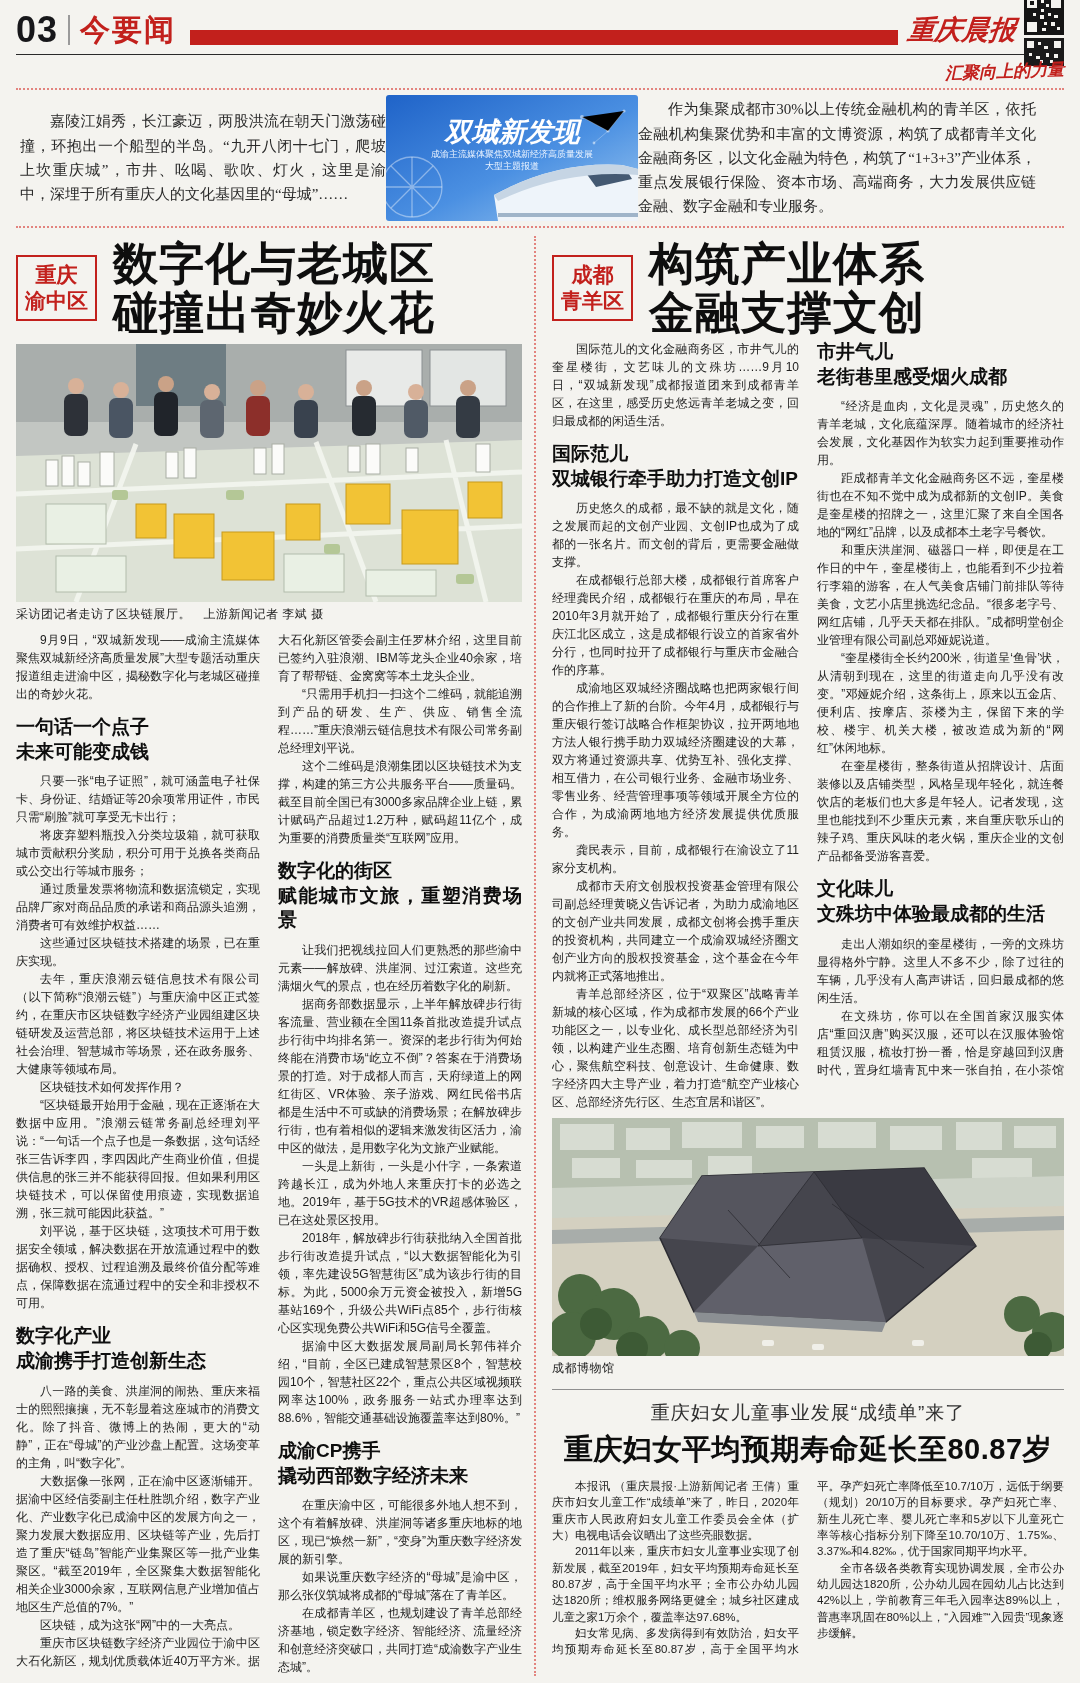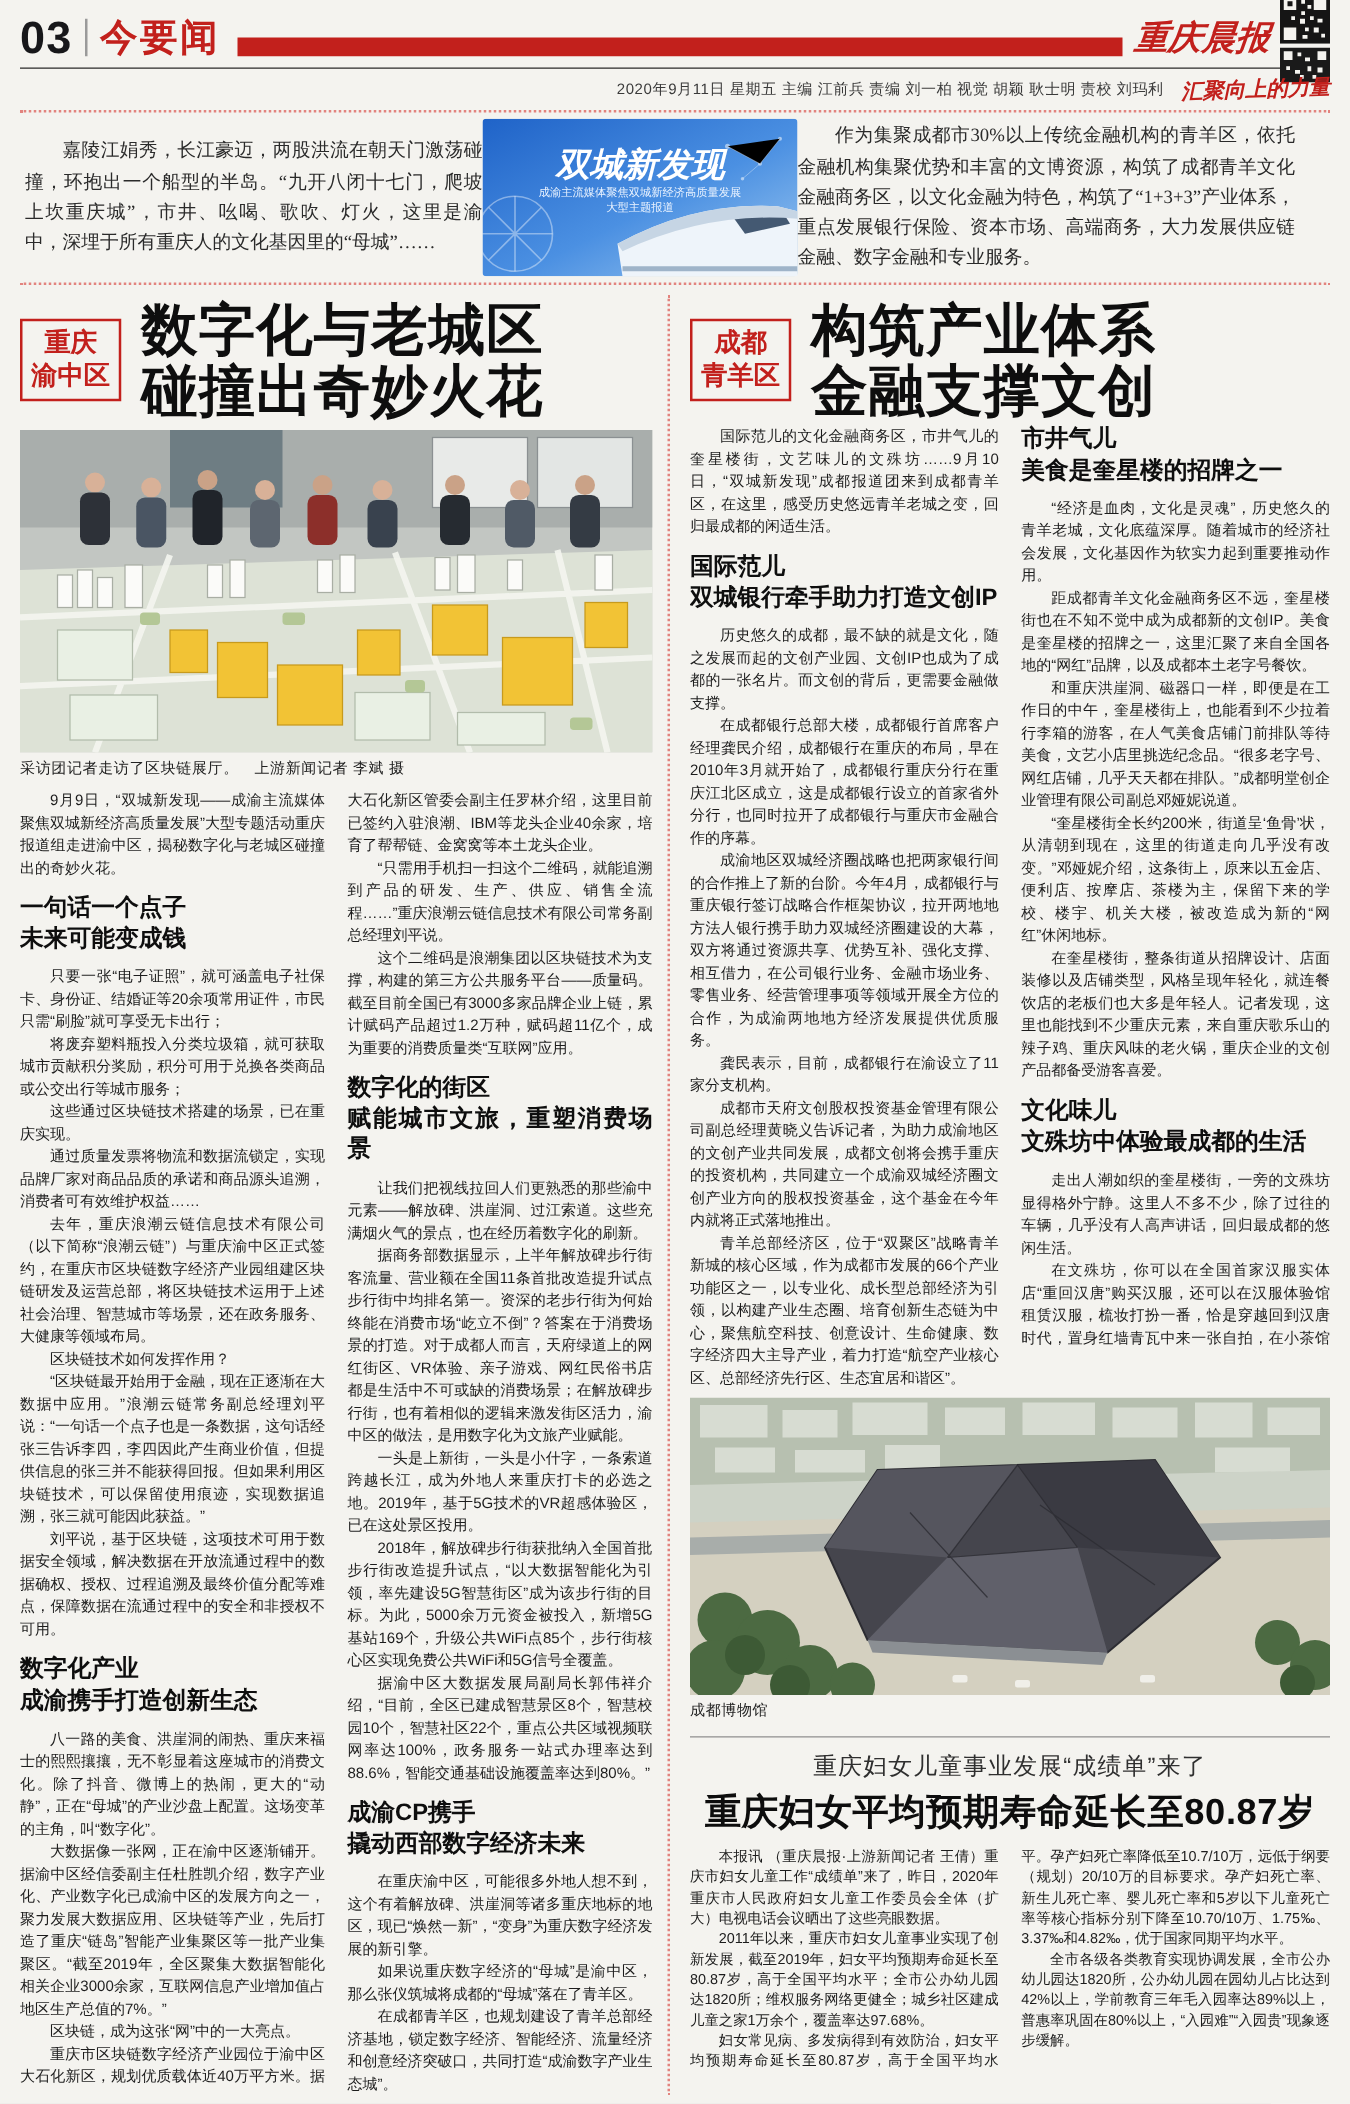--- a/index.html
+++ b/index.html
@@ -105,21 +105,20 @@
               <rect x="12" y="18" width="4" height="3"></rect>
             <rect x="22" y="15" width="3" height="4"></rect>
               <rect x="30" y="16" width="4" height="4"></rect>
             <rect x="16" y="22" width="3" height="3"></rect>
               <rect x="26" y="22" width="3" height="3"></rect>
           </g>
         </svg>
       </div>
     </div>
     <div class="h-row2">
-      <div class="dateline">2020年9月11日  星期五   主编 江前兵  责编 刘一柏  视觉 胡颖 耿士明  责校 刘玛利</div>
       <div class="slogan">汇聚向上的力量</div>
     </div>
   </div>
 
   <div class="intro-row">
     <div class="intro-text intro-left">
       <p>嘉陵江娟秀，长江豪迈，两股洪流在朝天门激荡碰撞，环抱出一个船型的半岛。“九开八闭十七门，爬坡上坎重庆城”，市井、吆喝、歌吹、灯火，这里是渝中，深埋于所有重庆人的文化基因里的“母城”……</p>
     </div>
     <svg class="banner" viewBox="0 0 252 126">
       <defs>
@@ -259,22 +258,22 @@
     </div>
     <div class="caption">采访团记者走访了区块链展厅。　上游新闻记者 李斌 摄</div>
     <div id="left-body" class="body-cols">
         <p>9月9日，“双城新发现——成渝主流媒体聚焦双城新经济高质量发展”大型专题活动重庆报道组走进渝中区，揭秘数字化与老城区碰撞出的奇妙火花。</p>
         <div class="subhead">
           <div>一句话一个点子</div>
           <div>未来可能变成钱</div>
         </div>
         <p>只要一张“电子证照”，就可涵盖电子社保卡、身份证、结婚证等20余项常用证件，市民只需“刷脸”就可享受无卡出行；</p>
         <p>将废弃塑料瓶投入分类垃圾箱，就可获取城市贡献积分奖励，积分可用于兑换各类商品或公交出行等城市服务；</p>
+        <p>通过质量发票将物流和数据流锁定，实现品牌厂家对商品品质的承诺和商品源头追溯，消费者可有效维护权益……</p>
         <p>这些通过区块链技术搭建的场景，已在重庆实现。</p>
-        <p>通过质量发票将物流和数据流锁定，实现品牌厂家对商品品质的承诺和商品源头追溯，消费者可有效维护权益……</p>
         <p>去年，重庆浪潮云链信息技术有限公司（以下简称“浪潮云链”）与重庆渝中区正式签约，在重庆市区块链数字经济产业园组建区块链研发及运营总部，将区块链技术运用于上述社会治理、智慧城市等场景，还在政务服务、大健康等领域布局。</p>
         <p>区块链技术如何发挥作用？</p>
         <p>“区块链最开始用于金融，现在正逐渐在大数据中应用。”浪潮云链常务副总经理刘平说：“一句话一个点子也是一条数据，这句话经张三告诉李四，李四因此产生商业价值，但提供信息的张三并不能获得回报。但如果利用区块链技术，可以保留使用痕迹，实现数据追溯，张三就可能因此获益。”</p>
         <p>刘平说，基于区块链，这项技术可用于数据安全领域，解决数据在开放流通过程中的数据确权、授权、过程追溯及最终价值分配等难点，保障数据在流通过程中的安全和非授权不可用。</p>
         <div class="subhead">
           <div>数字化产业</div>
           <div>成渝携手打造创新生态</div>
         </div>
         <p>八一路的美食、洪崖洞的闹热、重庆来福士的熙熙攘攘，无不彰显着这座城市的消费文化。除了抖音、微博上的热闹，更大的“动静”，正在“母城”的产业沙盘上配置。这场变革的主角，叫“数字化”。</p>
         <p>大数据像一张网，正在渝中区逐渐铺开。据渝中区经信委副主任杜胜凯介绍，数字产业化、产业数字化已成渝中区的发展方向之一，聚力发展大数据应用、区块链等产业，先后打造了重庆“链岛”智能产业集聚区等一批产业集聚区。“截至2019年，全区聚集大数据智能化相关企业3000余家，互联网信息产业增加值占地区生产总值的7%。”</p>
@@ -319,21 +318,21 @@
           <div>双城银行牵手助力打造文创IP</div>
         </div>
         <p>历史悠久的成都，最不缺的就是文化，随之发展而起的文创产业园、文创IP也成为了成都的一张名片。而文创的背后，更需要金融做支撑。</p>
         <p>在成都银行总部大楼，成都银行首席客户经理龚民介绍，成都银行在重庆的布局，早在2010年3月就开始了，成都银行重庆分行在重庆江北区成立，这是成都银行设立的首家省外分行，也同时拉开了成都银行与重庆市金融合作的序幕。</p>
         <p>成渝地区双城经济圈战略也把两家银行间的合作推上了新的台阶。今年4月，成都银行与重庆银行签订战略合作框架协议，拉开两地地方法人银行携手助力双城经济圈建设的大幕，双方将通过资源共享、优势互补、强化支撑、相互借力，在公司银行业务、金融市场业务、零售业务、经营管理事项等领域开展全方位的合作，为成渝两地地方经济发展提供优质服务。</p>
         <p>龚民表示，目前，成都银行在渝设立了11家分支机构。</p>
         <p>成都市天府文创股权投资基金管理有限公司副总经理黄晓义告诉记者，为助力成渝地区的文创产业共同发展，成都文创将会携手重庆的投资机构，共同建立一个成渝双城经济圈文创产业方向的股权投资基金，这个基金在今年内就将正式落地推出。</p>
         <p>青羊总部经济区，位于“双聚区”战略青羊新城的核心区域，作为成都市发展的66个产业功能区之一，以专业化、成长型总部经济为引领，以构建产业生态圈、培育创新生态链为中心，聚焦航空科技、创意设计、生命健康、数字经济四大主导产业，着力打造“航空产业核心区、总部经济先行区、生态宜居和谐区”。</p>
         <div class="subhead">
           <div>市井气儿</div>
-          <div>美食是奎星楼的招牌之一</div>
+          <div>老街巷里感受烟火成都</div>
         </div>
         <p>“经济是血肉，文化是灵魂”，历史悠久的青羊老城，文化底蕴深厚。随着城市的经济社会发展，文化基因作为软实力起到重要推动作用。</p>
         <p>距成都青羊文化金融商务区不远，奎星楼街也在不知不觉中成为成都新的文创IP。美食是奎星楼的招牌之一，这里汇聚了来自全国各地的“网红”品牌，以及成都本土老字号餐饮。</p>
         <p>和重庆洪崖洞、磁器口一样，即便是在工作日的中午，奎星楼街上，也能看到不少拉着行李箱的游客，在人气美食店铺门前排队等待美食，文艺小店里挑选纪念品。“很多老字号、网红店铺，几乎天天都在排队。”成都明堂创企业管理有限公司副总邓娅妮说道。</p>
         <p>“奎星楼街全长约200米，街道呈‘鱼骨’状，从清朝到现在，这里的街道走向几乎没有改变。”邓娅妮介绍，这条街上，原来以五金店、便利店、按摩店、茶楼为主，保留下来的学校、楼宇、机关大楼，被改造成为新的“网红”休闲地标。</p>
         <p>在奎星楼街，整条街道从招牌设计、店面装修以及店铺类型，风格呈现年轻化，就连餐饮店的老板们也大多是年轻人。记者发现，这里也能找到不少重庆元素，来自重庆歌乐山的辣子鸡、重庆风味的老火锅，重庆企业的文创产品都备受游客喜爱。</p>
         <div class="subhead">
           <div>文化味儿</div>
           <div>文殊坊中体验最成都的生活</div>
         </div>

